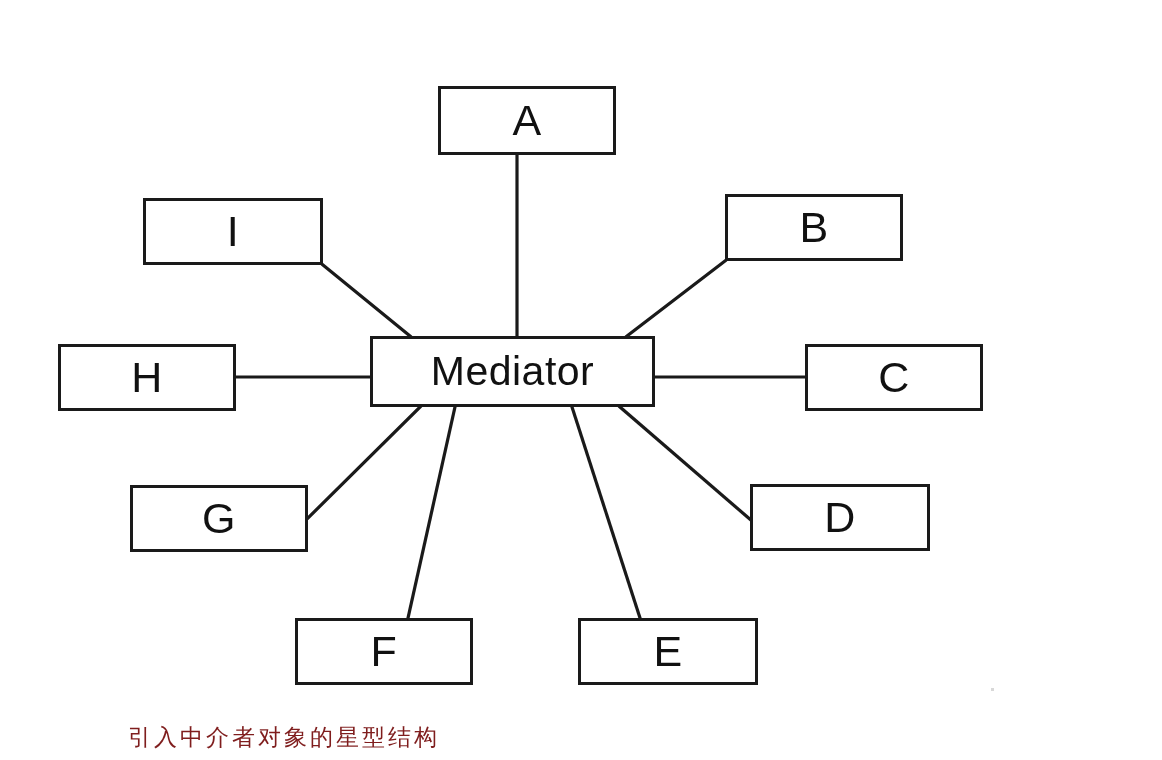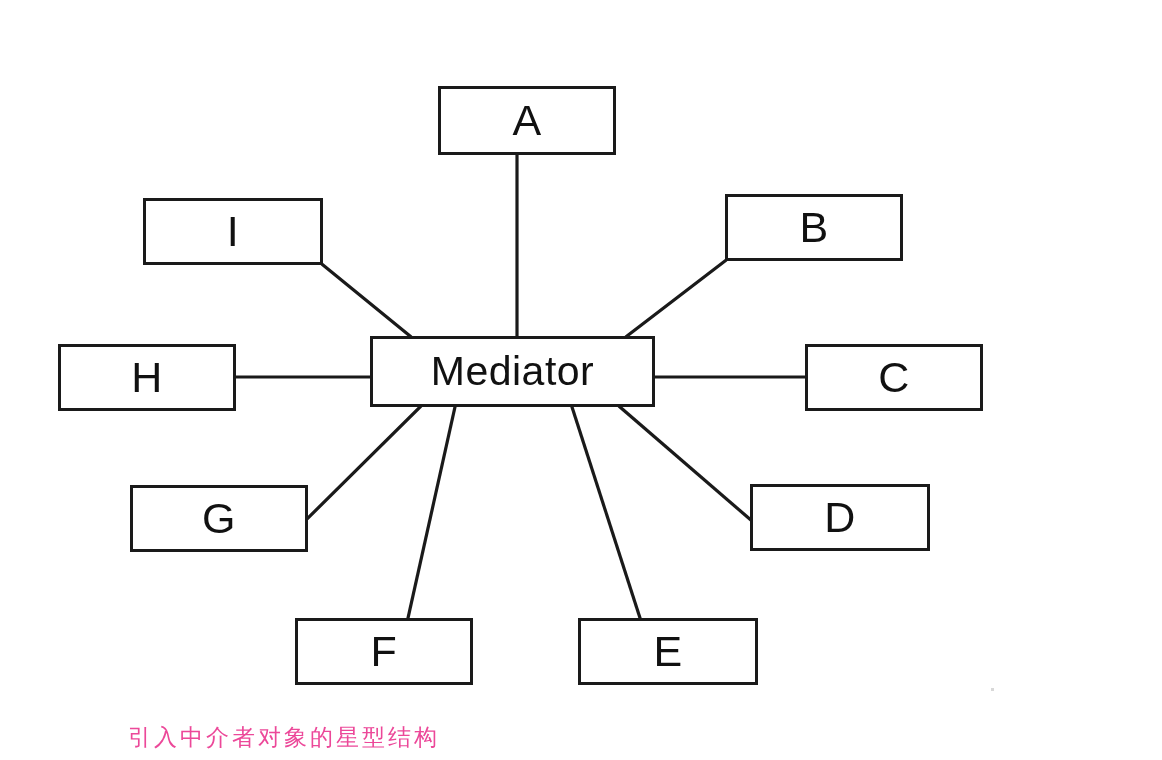--- a/index.html
+++ b/index.html
@@ -57,21 +57,21 @@
   .node-box.center .node-label {
     font-size: 41px;
   }
   #caption {
     position: absolute;
     left: 128px;
     top: 722px;
     font-family: "Liberation Serif", "DejaVu Serif", serif;
     font-size: 23px;
     letter-spacing: 3px;
-    color: #ec4899;
+    color: #7f1d1d;
     white-space: nowrap;
   }
   .speck {
     position: absolute;
     width: 3px;
     height: 3px;
     background: #d8d8d8;
   }
 </style>
 </head>

